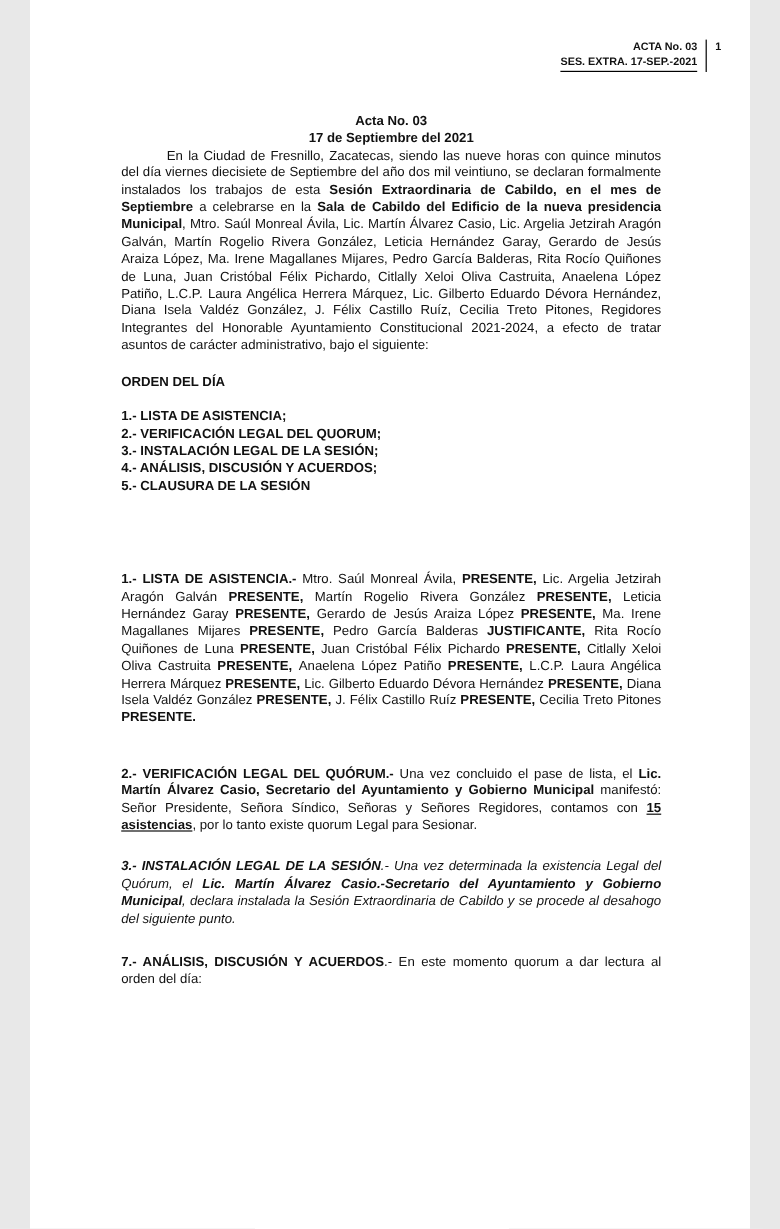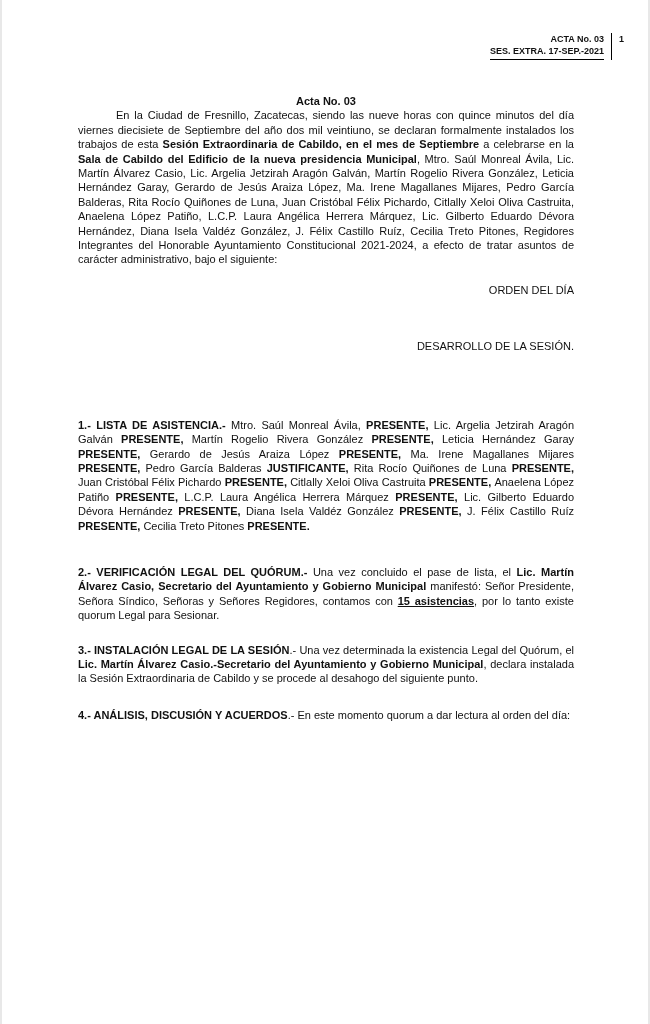--- a/index.html
+++ b/index.html
@@ -1,18 +1,18 @@
 <!DOCTYPE html>
 <html><head>
 <meta charset="utf-8">
 <style>
   html, body { margin: 0; padding: 0; background: #e8e8e8; }
   .page {
     position: relative;
-    width: 646px;
+    width: 600px;
     height: 1024px;
     margin: 0 auto;
     background: #ffffff;
     box-sizing: border-box;
     padding: 30px 74px 30px 76px;
     font-family: "Liberation Sans", sans-serif;
     font-size: 11px;
     line-height: 14.4px;
     color: #111111;
     overflow: hidden;
@@ -46,56 +46,63 @@
     font-weight: bold;
   }
 
   .para {
     text-align: justify;
   }
   .intro-p {
     text-indent: 38px;
   }
   .center-h {
-    text-align: right;
-    font-weight: normal;
+    text-align: left;
+    font-weight: bold;
   }
   .orden-h { margin-top: 16px; }
   .orden-list { margin-top: 14px; font-weight: bold; }
   .desarrollo-h { margin-top: 42px; }
   .sec1 { margin-top: 64px; }
   .sec2 { margin-top: 32px; }
-  .sec3 { margin-top: 20px; }
+  .sec3 { margin-top: 20px; font-style: italic; }
   .sec4 { margin-top: 22px; }
 </style>
 </head>
 <body>
 
 <div class="page">
 
   <div class="doc-header">
     <div class="hdr-left">
       <div>ACTA No. 03</div>
       <div>SES. EXTRA.  17-SEP.-2021</div>
     </div>
     <div class="hdr-page">1</div>
   </div>
 
   <div class="doc-title">
     <div>Acta No. 03</div>
+    <div>17 de Septiembre del 2021</div>
   </div>
 
   <div class="para intro-p"><span class="">En la Ciudad de Fresnillo, Zacatecas, siendo las nueve horas con quince  minutos del día viernes diecisiete de Septiembre del año dos mil veintiuno, se declaran formalmente instalados los trabajos de esta </span><span class="b">Sesión Extraordinaria de Cabildo, en el mes de Septiembre</span><span class=""> a celebrarse en la </span><span class="b">Sala de Cabildo del Edificio de la nueva presidencia Municipal</span><span class="">, Mtro. Saúl Monreal Ávila, Lic. Martín Álvarez Casio, Lic. Argelia Jetzirah Aragón Galván, Martín Rogelio Rivera González, Leticia Hernández Garay, Gerardo de Jesús Araiza López, Ma. Irene Magallanes Mijares, Pedro García Balderas, Rita Rocío Quiñones de Luna, Juan Cristóbal Félix Pichardo, Citlally Xeloi Oliva Castruita, Anaelena López Patiño, L.C.P. Laura Angélica Herrera Márquez, Lic. Gilberto Eduardo Dévora Hernández, Diana Isela Valdéz González, J. Félix Castillo Ruíz, Cecilia Treto Pitones, Regidores Integrantes del Honorable Ayuntamiento Constitucional 2021-2024, a efecto de tratar asuntos de carácter administrativo, bajo el siguiente:</span></div>
 
   <div class="center-h orden-h">ORDEN DEL DÍA</div>
 
+  <div class="orden-list">
+    <div>1.- LISTA DE ASISTENCIA;</div>
+    <div>2.- VERIFICACIÓN LEGAL DEL QUORUM;</div>
+    <div>3.- INSTALACIÓN LEGAL DE LA SESIÓN;</div>
+    <div>4.- ANÁLISIS, DISCUSIÓN Y ACUERDOS;</div>
+    <div>5.- CLAUSURA DE LA SESIÓN</div>
+  </div>
 
-  <div class="center-h desarrollo-h">DESARROLLO DE LA SESIÓN.</div>
 
   <div class="para sec1"><span class="b">1.- LISTA DE ASISTENCIA.- </span><span class="">Mtro. Saúl Monreal Ávila, </span><span class="b">PRESENTE,</span><span class="">  Lic. Argelia Jetzirah Aragón Galván </span><span class="b">PRESENTE, </span><span class="">Martín Rogelio Rivera González </span><span class="b">PRESENTE, </span><span class="">Leticia Hernández Garay </span><span class="b">PRESENTE, </span><span class=""> Gerardo de Jesús Araiza López </span><span class="b">PRESENTE, </span><span class="">Ma. Irene Magallanes Mijares </span><span class="b">PRESENTE, </span><span class="">Pedro García Balderas </span><span class="b">JUSTIFICANTE, </span><span class="">Rita Rocío Quiñones de Luna </span><span class="b">PRESENTE, </span><span class="">Juan Cristóbal Félix Pichardo </span><span class="b">PRESENTE, </span><span class="">Citlally Xeloi Oliva Castruita </span><span class="b">PRESENTE, </span><span class="">Anaelena López Patiño </span><span class="b">PRESENTE, </span><span class="">L.C.P. Laura Angélica Herrera Márquez </span><span class="b">PRESENTE, </span><span class="">Lic. Gilberto  Eduardo  Dévora  Hernández </span><span class="b">PRESENTE, </span><span class="">Diana Isela Valdéz González </span><span class="b">PRESENTE, </span><span class="">J. Félix Castillo Ruíz </span><span class="b">PRESENTE, </span><span class="">Cecilia Treto Pitones </span><span class="b">PRESENTE.</span></div>
 
   <div class="para sec2"><span class="b">2.- VERIFICACIÓN LEGAL DEL QUÓRUM.- </span><span class="">Una vez concluido el pase de lista, el </span><span class="b">Lic. Martín Álvarez Casio, Secretario del Ayuntamiento y Gobierno Municipal </span><span class=""> manifestó: Señor Presidente, Señora Síndico, Señoras y Señores Regidores, contamos con </span><span class="b u">15 asistencias</span><span class="">, por lo tanto existe quorum Legal para Sesionar.</span></div>
 
   <div class="para sec3"><span class="b">3.- INSTALACIÓN LEGAL DE LA SESIÓN</span><span class="">.- Una vez determinada la existencia Legal del Quórum, el </span><span class="b">Lic. Martín Álvarez Casio.-Secretario del Ayuntamiento y Gobierno Municipal</span><span class="">, declara instalada la Sesión Extraordinaria de Cabildo y se procede al desahogo del siguiente punto.</span></div>
 
-  <div class="para sec4"><span class="b">4.- ANÁLISIS, DISCUSIÓN Y ACUERDOS</span><span class="">.- En este momento quorum a dar  lectura al orden del día:</span></div>
+  <div class="para sec4"><span class="b">7.- ANÁLISIS, DISCUSIÓN Y ACUERDOS</span><span class="">.- En este momento quorum a dar  lectura al orden del día:</span></div>
 
 </div>
 
 </body></html>

